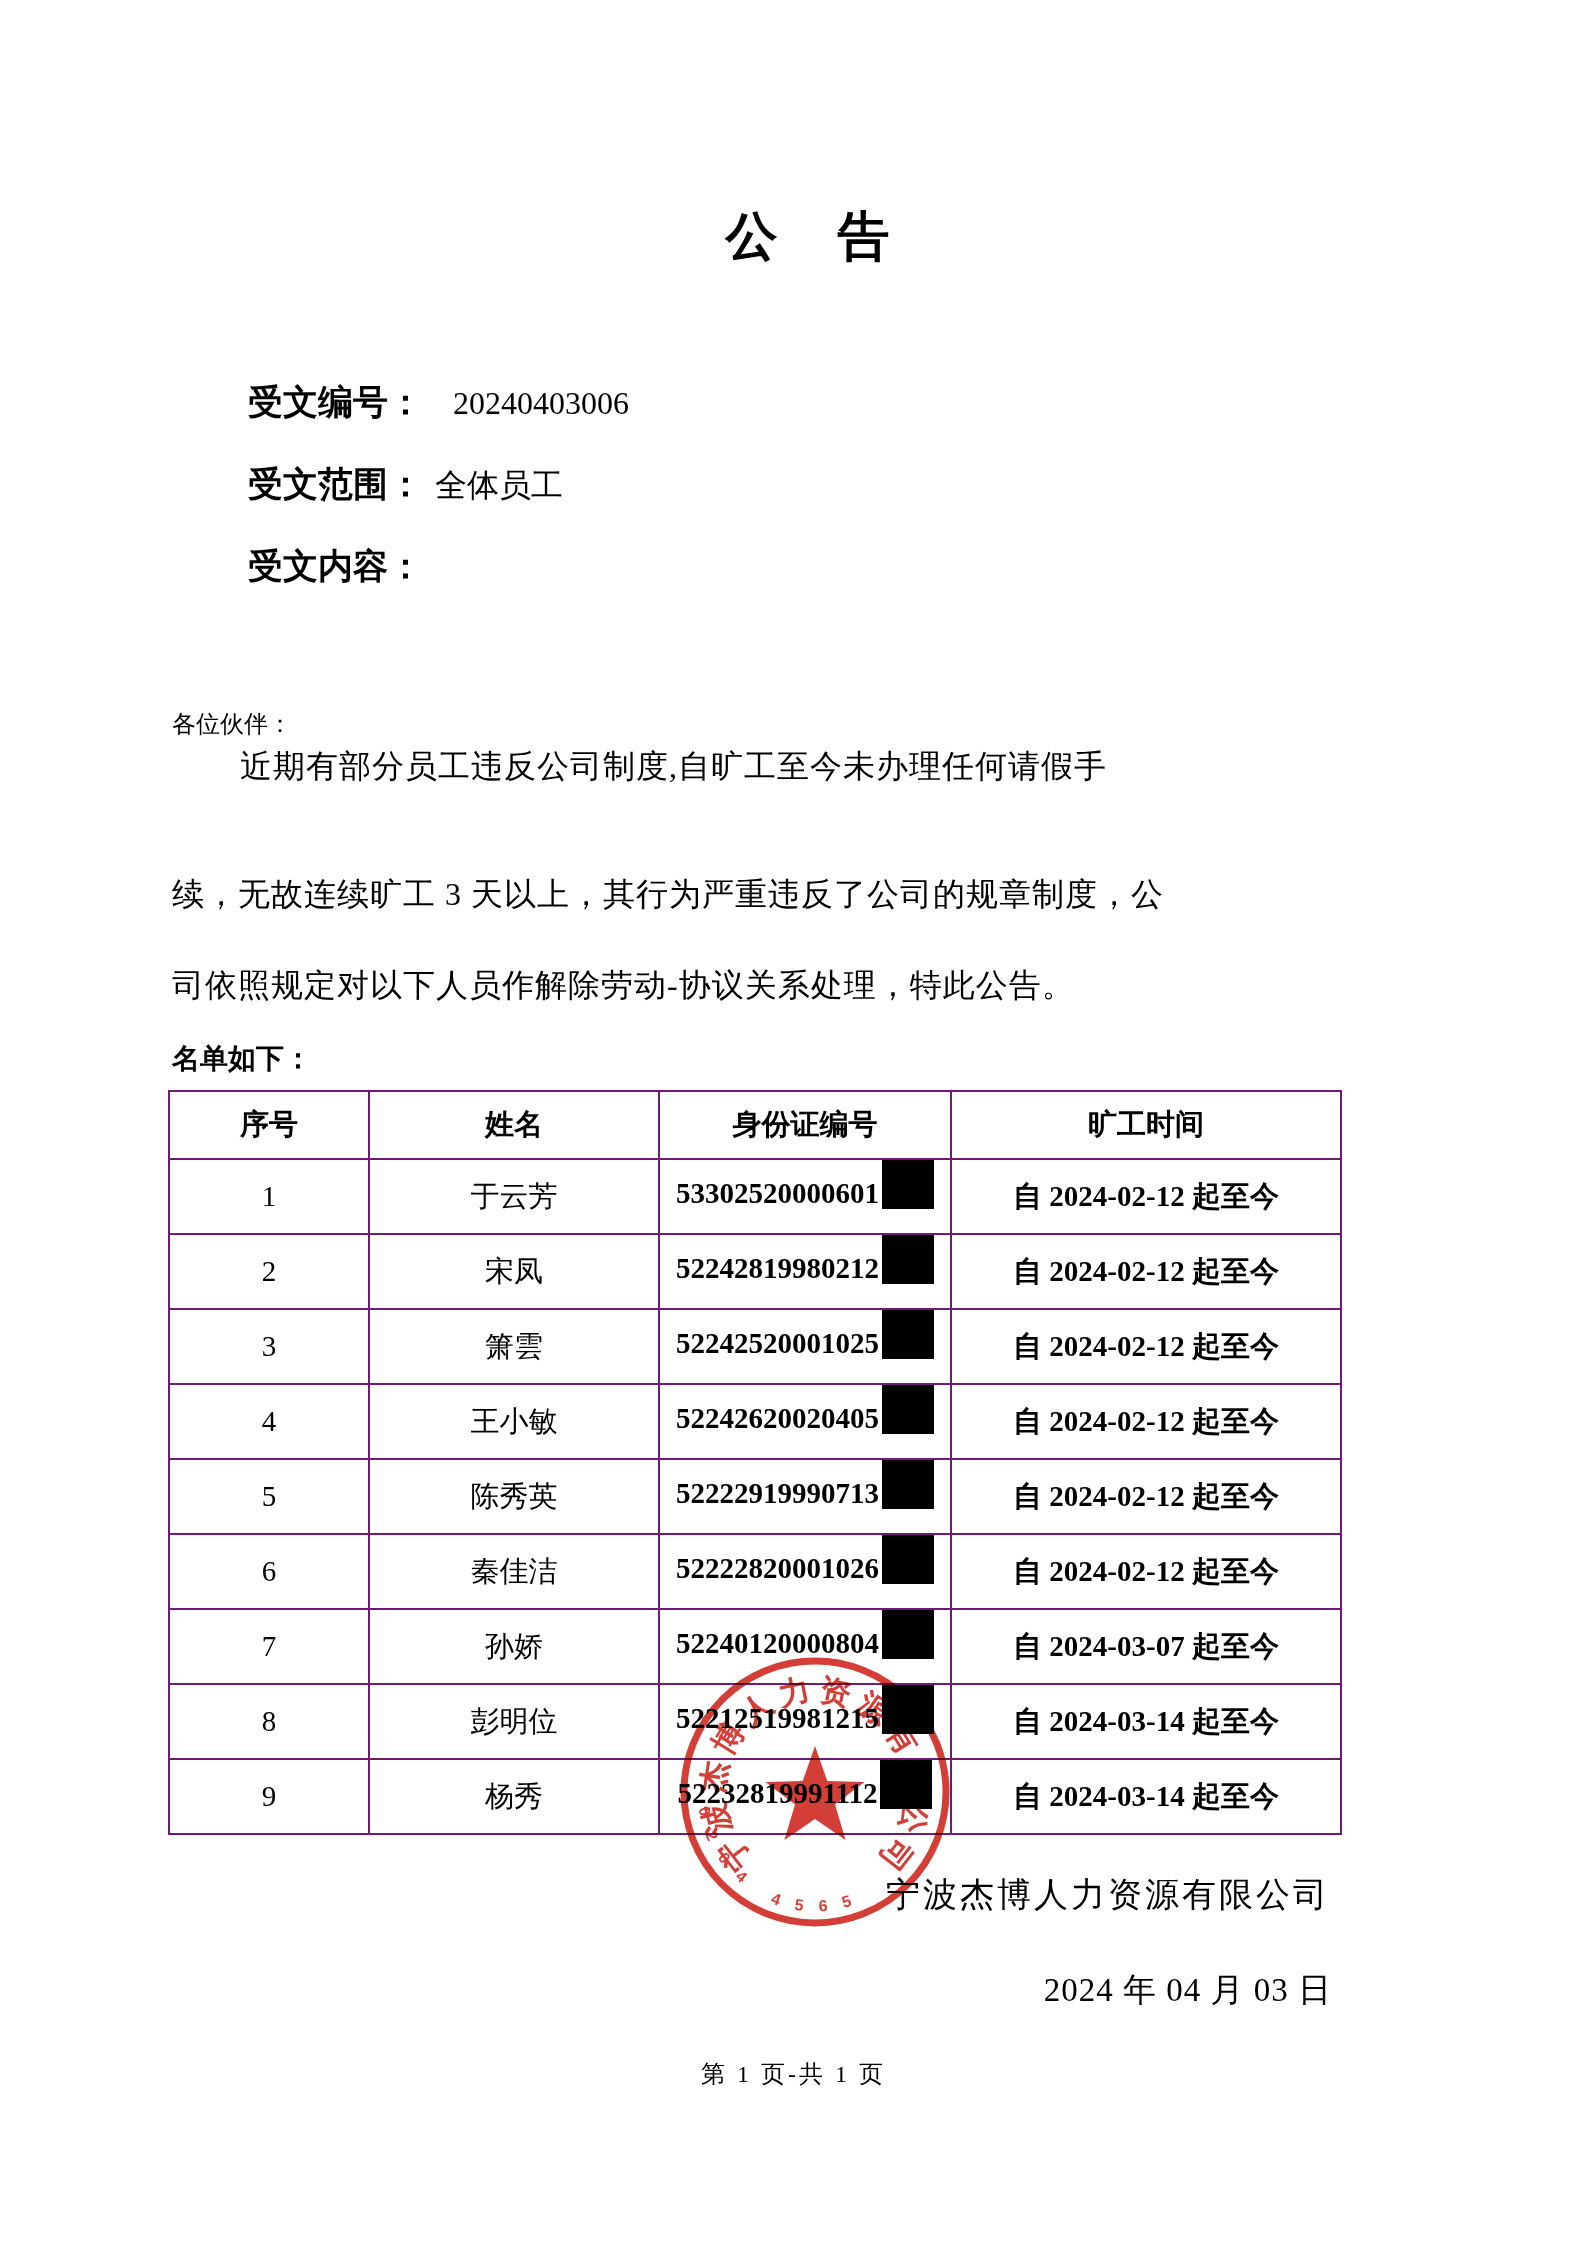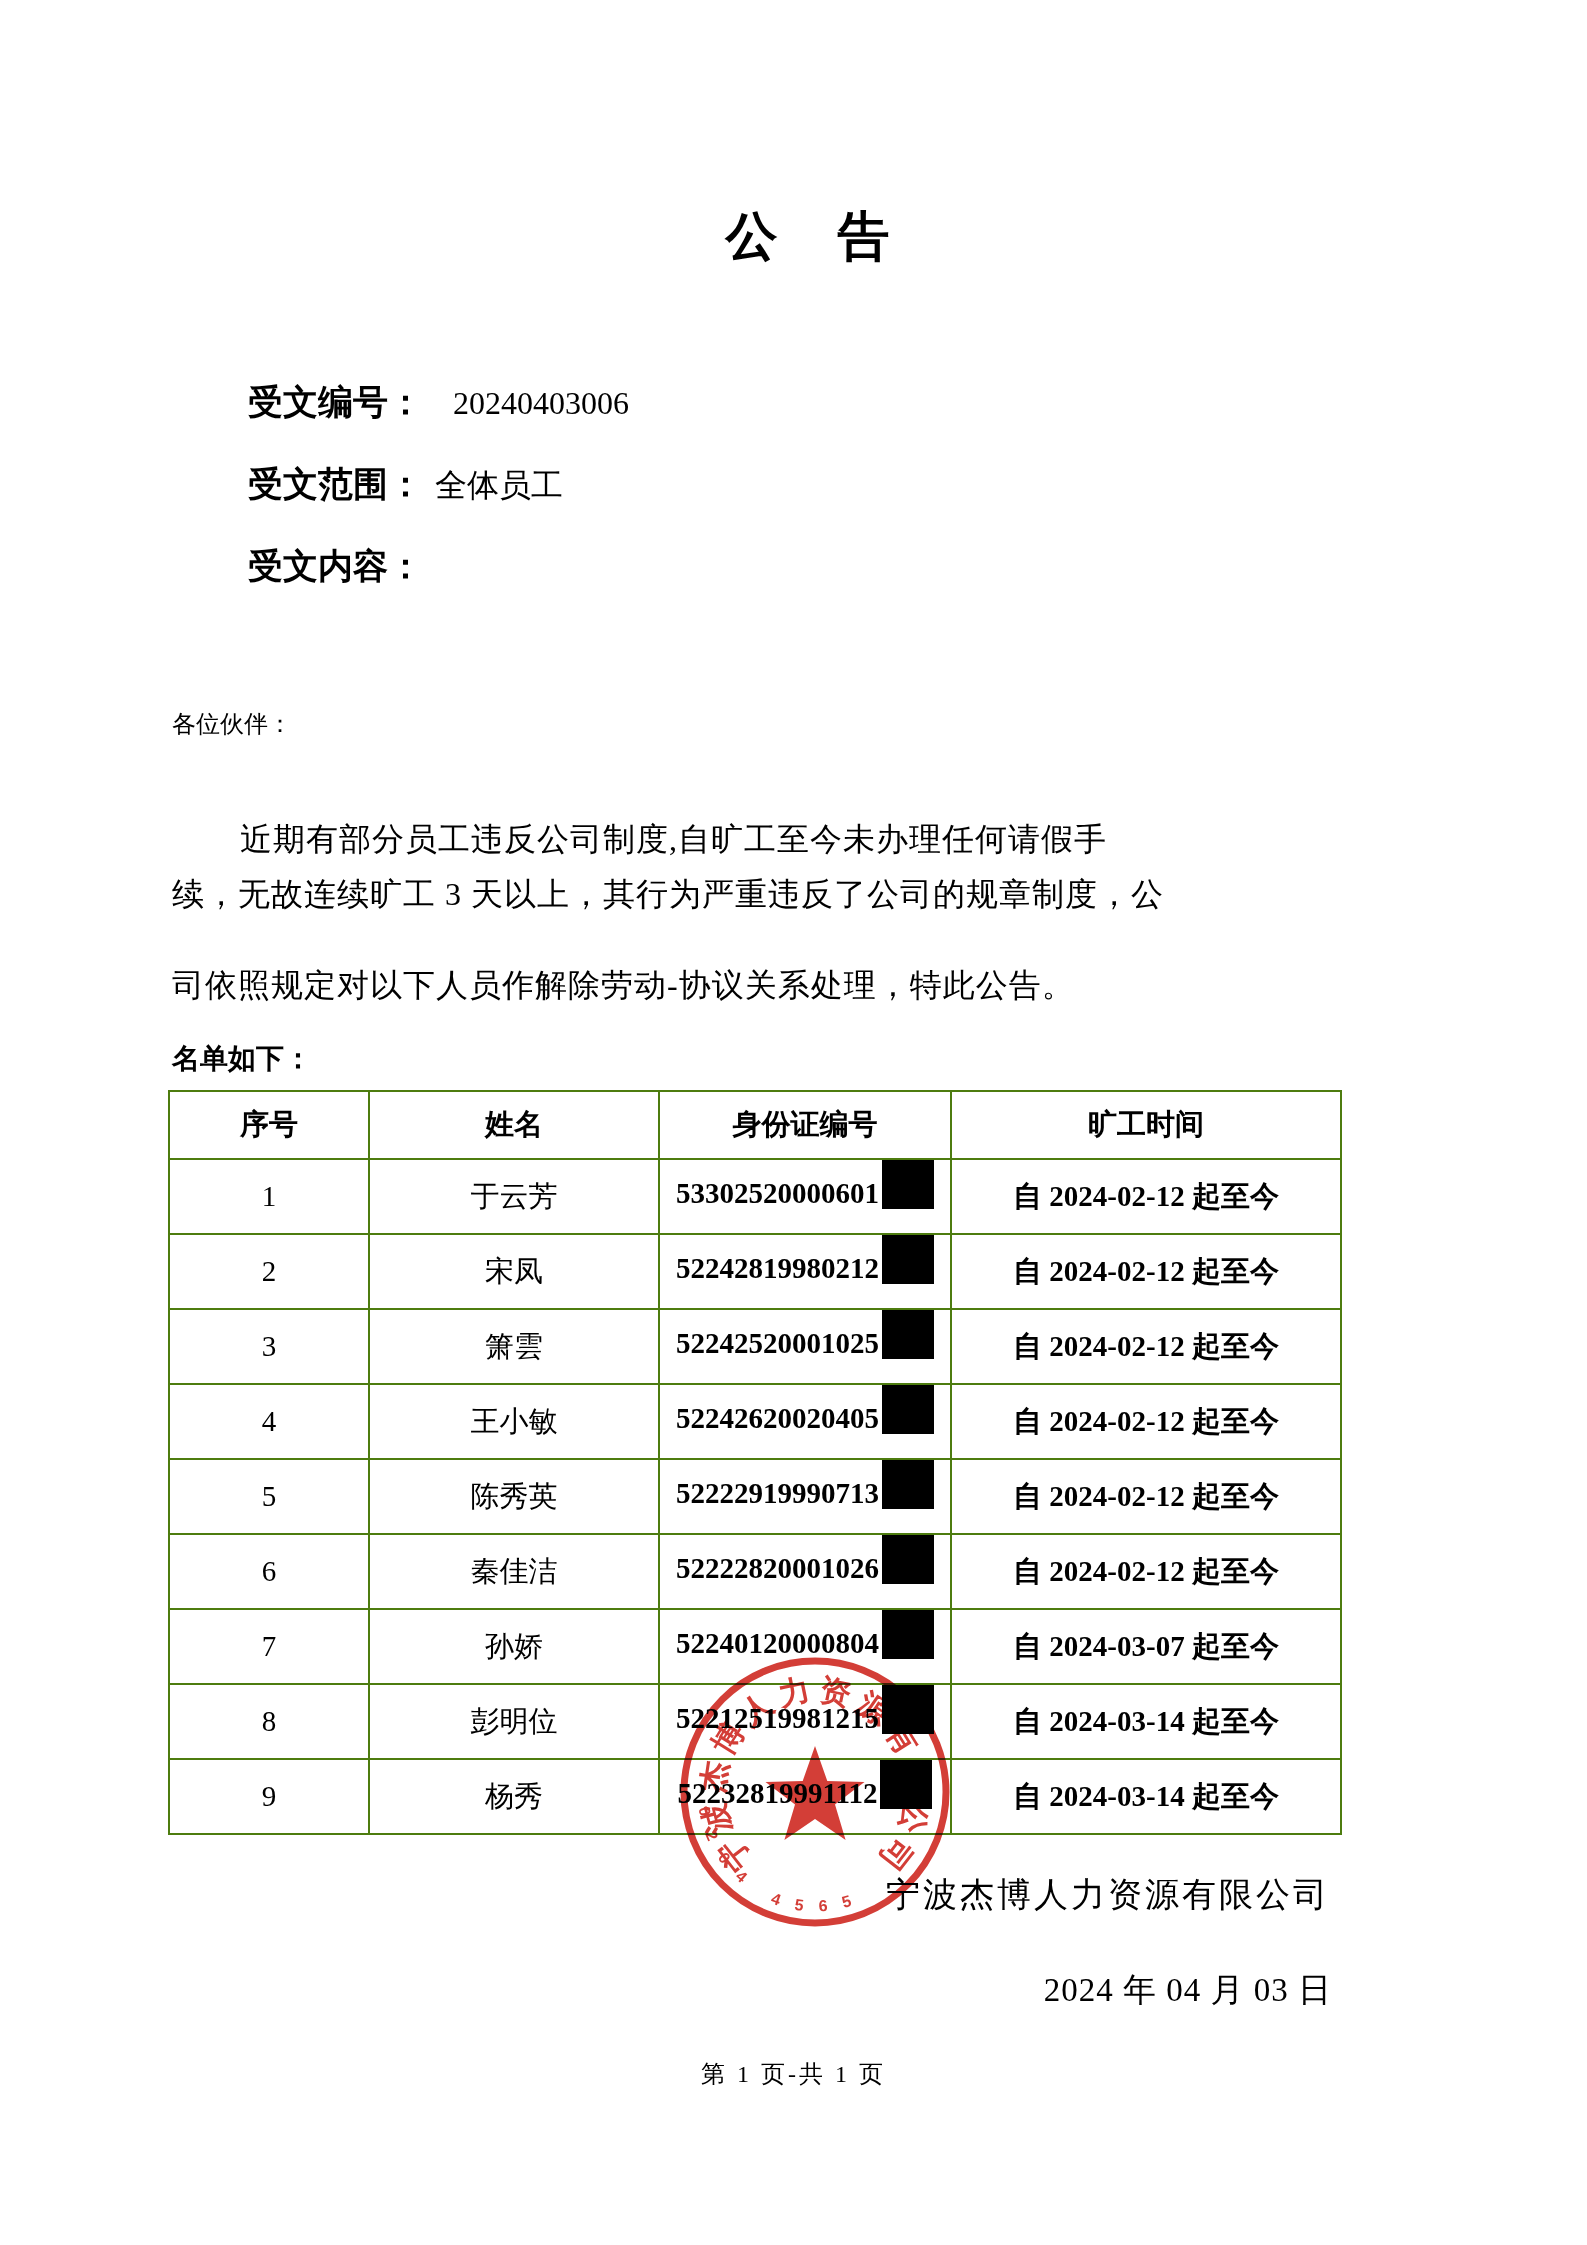--- a/index.html
+++ b/index.html
@@ -12,29 +12,29 @@
     position:absolute; top:186px; left:0; width:100%; text-align:center;
     font-size:52px; font-weight:bold; letter-spacing:4px; margin:16px;
   }
   .fields { position:absolute; left:248px; top:362px; }
   .field-row { height:82px; line-height:82px; white-space:nowrap; }
   .field-label { font-weight:bold; font-size:35px; }
   .field-value { font-size:32px; margin-left:12px; }
   .field-row:first-child .field-value { margin-left:30px; }
   .greeting { position:absolute; left:172px; top:708px; font-size:24px; }
   .body-line { position:absolute; margin:0; font-size:32px; white-space:pre; letter-spacing:1px; }
-  .bl1 { left:240px; top:818px;font-family:Liberation Serif, serif; }
+  .bl1 { left:240px; top:745px;font-family:Liberation Serif, serif; }
   .bl2 { left:172px; top:873px; }
   .bl3 { left:172px; top:964px; }
   .list-label { position:absolute; left:172px; top:1040px; font-size:28px; font-weight:bold; }
   table.roster {
     position:absolute; left:168px; top:1090px; width:1172px;
     border-collapse:collapse; table-layout:fixed;
   }
-  table.roster th, table.roster td { border:2px solid #4d7c0f; text-align:center; padding:0; }
+  table.roster th, table.roster td { border:2px solid #701a75; text-align:center; padding:0; }
   table.roster th { height:66px; font-size:29px; font-weight:bold; }
   table.roster td { height:73px; font-size:29px; }
   td.id-cell, td.time-cell { font-weight:bold; }
   .redact {
     display:inline-block; width:52px; height:49px; background:#000;
     vertical-align:middle; margin-left:3px; position:relative; top:-12px;
   }
   .sig-company { position:absolute; top:1872px; right:257px; font-size:34px; letter-spacing:3px; white-space:nowrap; }
   .sig-date { position:absolute; top:1968px; right:255px; font-size:33px; letter-spacing:1px; white-space:nowrap; }
   .page-footer { position:absolute; top:2058px; left:0; width:100%; text-align:center; font-size:24px; letter-spacing:3px; }

